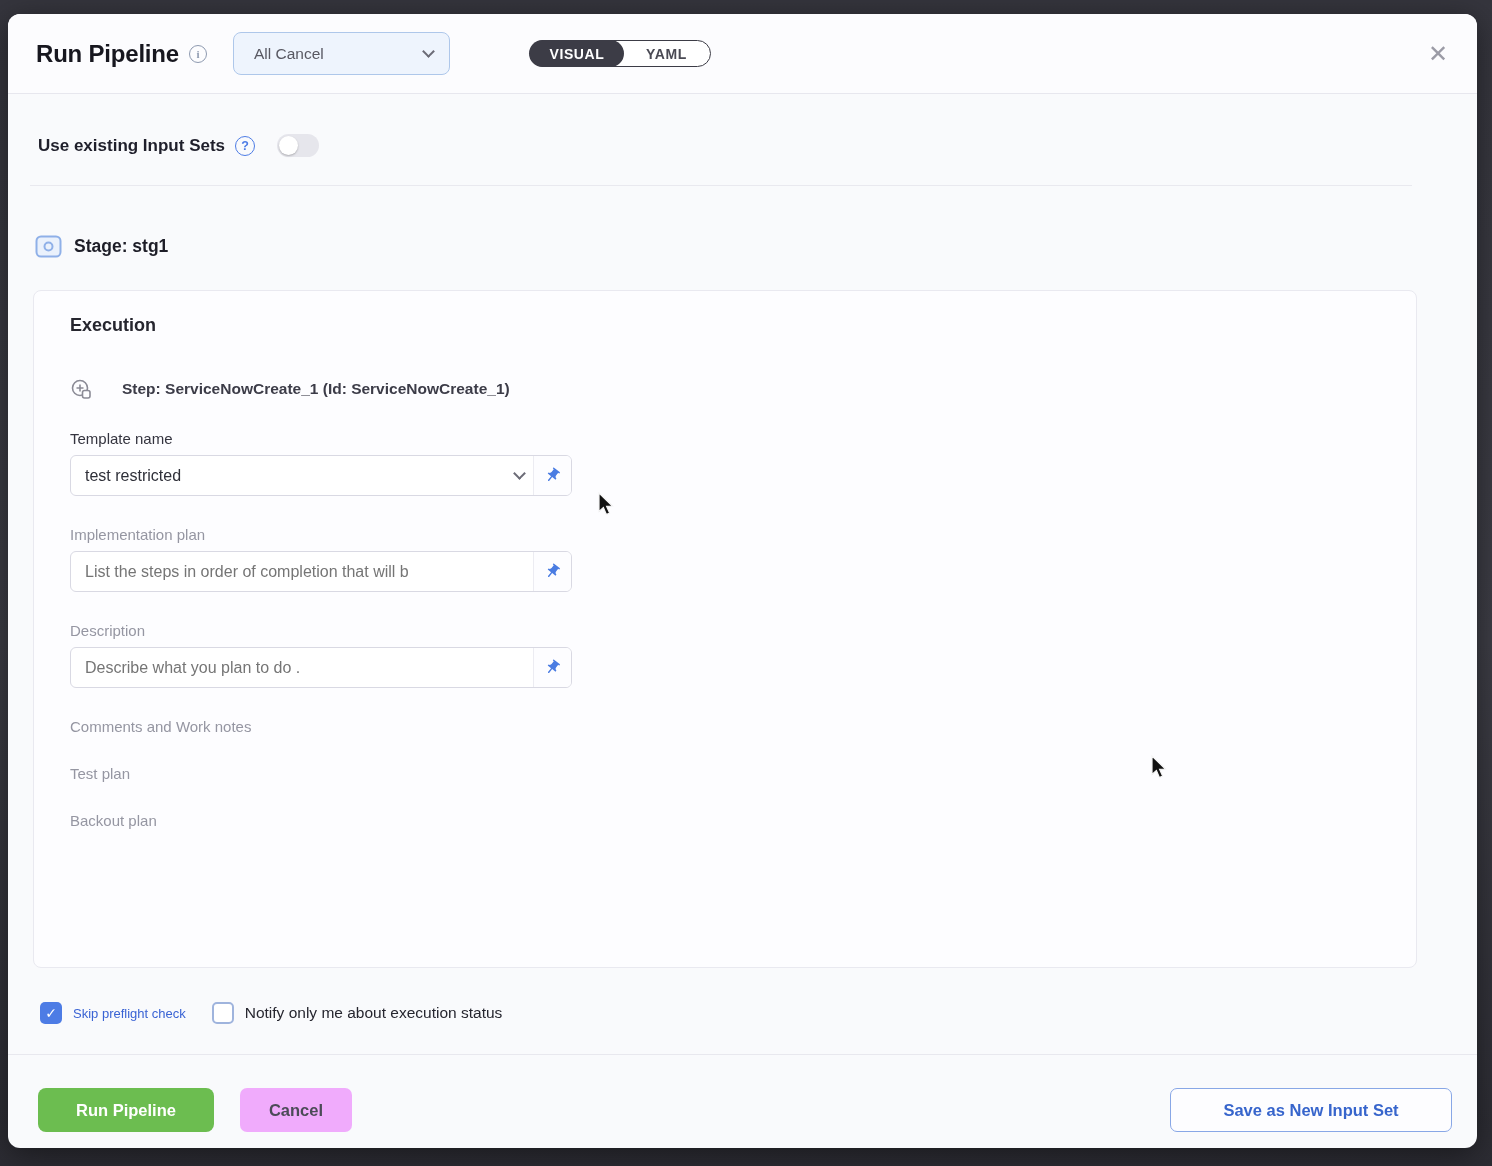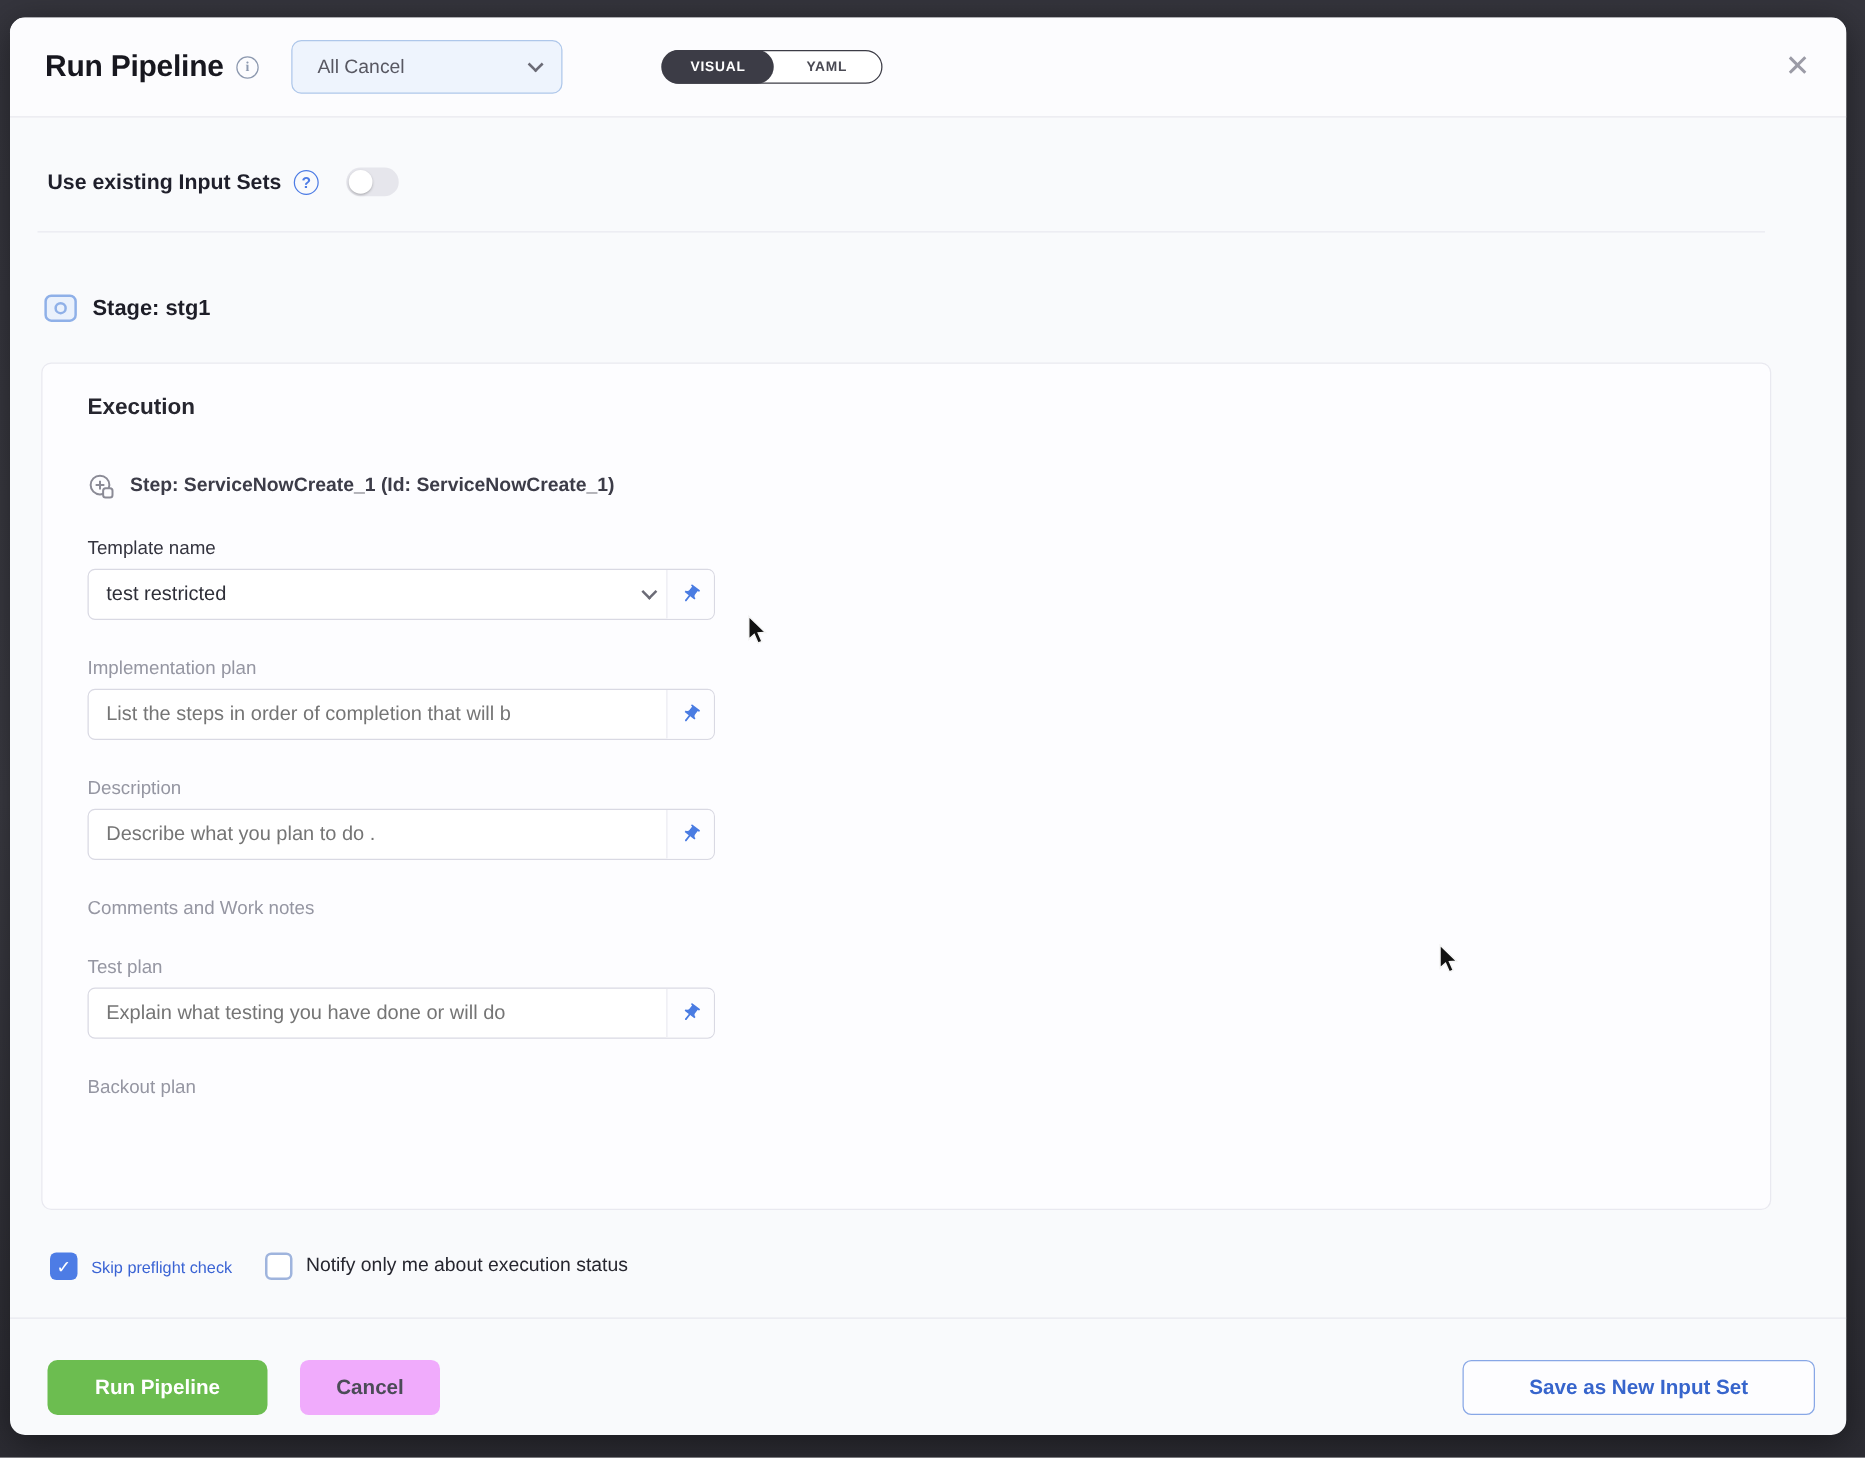--- a/index.html
+++ b/index.html
@@ -21,21 +21,21 @@
                color:#8e9ab0; font-size:11px; font-weight:700; display:flex; align-items:center; justify-content:center;
                font-family:"Liberation Serif","DejaVu Serif",serif; }
   .stage-select { margin-left:26px; width:217px; height:43px; background:#eef4fd; border:1px solid #aec7ea;
                   border-radius:8px; display:flex; align-items:center; padding:0 16px 0 20px; cursor:pointer; }
   .stage-select .sel-text { font-size:15.5px; color:#585862; flex:1; }
   .chev { width:9px; height:9px; border-right:2px solid #6b6b76; border-bottom:2px solid #6b6b76;
           transform:rotate(45deg); margin-top:-4px; }
   .view-toggle { margin-left:80px; height:27px; border:1.5px solid #3c3c46; border-radius:14px;
                  display:flex; align-items:center; background:#fff; }
   .vt-seg { height:27px; min-width:90px; padding:0 20px; display:flex; align-items:center; justify-content:center;
-            font-size:11px; font-weight:700; letter-spacing:.6px; border-radius:14px; cursor:pointer; margin:-1.5px; }
+            font-size:14px; font-weight:700; letter-spacing:.6px; border-radius:14px; cursor:pointer; margin:-1.5px; }
   .vt-on  { background:#3c3c46; color:#fff; }
   .vt-off { color:#4a4a54; }
   .close-btn { margin-left:auto; margin-right:22px; width:34px; height:34px; border:none; background:transparent;
                color:#9b9ba6; font-size:24px; line-height:1; cursor:pointer; }
 
   
   .inputsets-row { position:absolute; left:30px; top:120px; display:flex; align-items:center; }
   .inputsets-label { font-size:17px; font-weight:700; color:#1f1f2b; }
   .help-icon { margin-left:10px; width:20px; height:20px; border:1.6px solid #4d7ce5; border-radius:50%;
                color:#4d7ce5; font-size:12.5px; font-weight:700; display:flex; align-items:center; justify-content:center; }
@@ -48,21 +48,21 @@
   
   .stage-row { position:absolute; left:27px; top:221px; display:flex; align-items:center; }
   .stage-icon { width:27px; height:23px; }
   .stage-label { margin-left:12px; font-size:17.5px; font-weight:700; color:#1d1d27; }
 
   
   .card { position:absolute; left:25px; top:276px; width:1384px; height:678px;
           background:#fdfdff; border:1px solid #e9e9f0; border-radius:8px;
           padding:24px 36px; overflow:hidden; }
   .card h2 { font-size:18px; font-weight:700; color:#26262f; }
-  .step-row { margin-top:42px; display:flex; align-items:center; }
+  .step-row { margin-top:42px; display:flex; align-items:center;gap:18px; }
   .step-text { margin-left:12px; font-size:15.5px; font-weight:600; color:#3c3c48; }
 
   .f-label { margin-top:30px; font-size:15px; color:#9596a2; }
   .f-label.dk { color:#34343f; font-weight:400; }
   .f-input { margin-top:8px; width:502px; height:41px; background:#fff; border:1px solid #d9d9e3;
              border-radius:6px; display:flex; align-items:center; overflow:hidden; }
   .f-input input { flex:1; min-width:0; border:none; outline:none; background:transparent;
                    padding:0 14px; font-size:16px; color:#9396a3;
                    font-family:"Liberation Sans","DejaVu Sans",sans-serif; }
   .f-input.value-dark input { color:#2e2f38; }
@@ -171,28 +171,20 @@
         <span class="pin-seg">
           <svg width="17" height="17" viewBox="0 0 24 24" fill="#4a7ce2">
               <path d="M16 9V4h1a1 1 0 0 0 0-2H7a1 1 0 0 0 0 2h1v5c0 1.66-1.34 3-3 3v2h5.97v7l1 1 1-1v-7H19v-2c-1.66 0-3-1.34-3-3z"></path>
             </svg>
         </span>
       </div>
 
       <div class="f-label">Comments and Work notes</div>
 
       <div class="f-label">Test plan</div>
-      <div class="f-input">
-        <input placeholder="Explain what testing you have done or will do" style="">
-        <span class="pin-seg">
-          <svg width="17" height="17" viewBox="0 0 24 24" fill="#4a7ce2">
-              <path d="M16 9V4h1a1 1 0 0 0 0-2H7a1 1 0 0 0 0 2h1v5c0 1.66-1.34 3-3 3v2h5.97v7l1 1 1-1v-7H19v-2c-1.66 0-3-1.34-3-3z"></path>
-            </svg>
-        </span>
-      </div>
 
       <div class="f-label">Backout plan</div>
     </div>
 
     <div class="footer-checks">
       <span class="cb cb-on">
           <span>✓</span>
         </span>
       <span class="cb-label-blue">Skip preflight check</span>
       <span class="cb cb-off cb2"></span>

